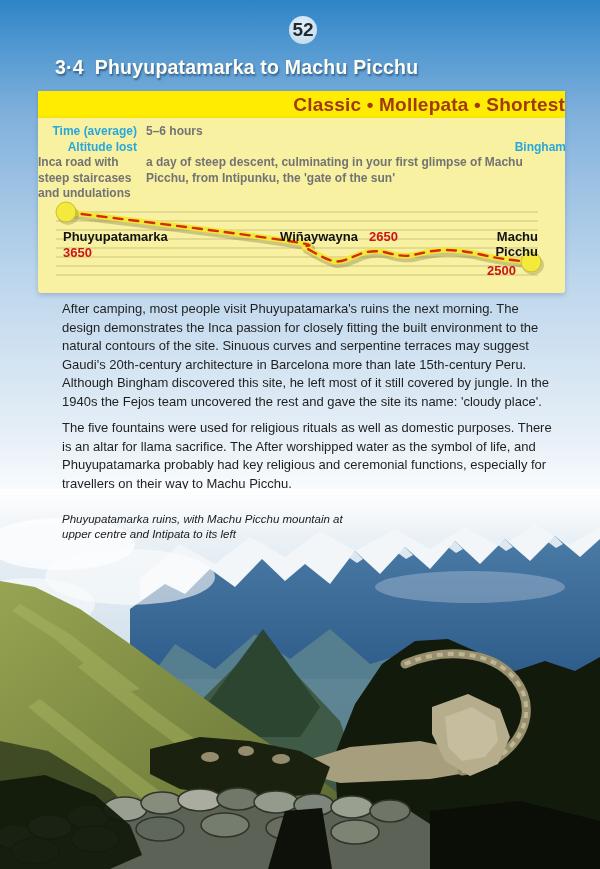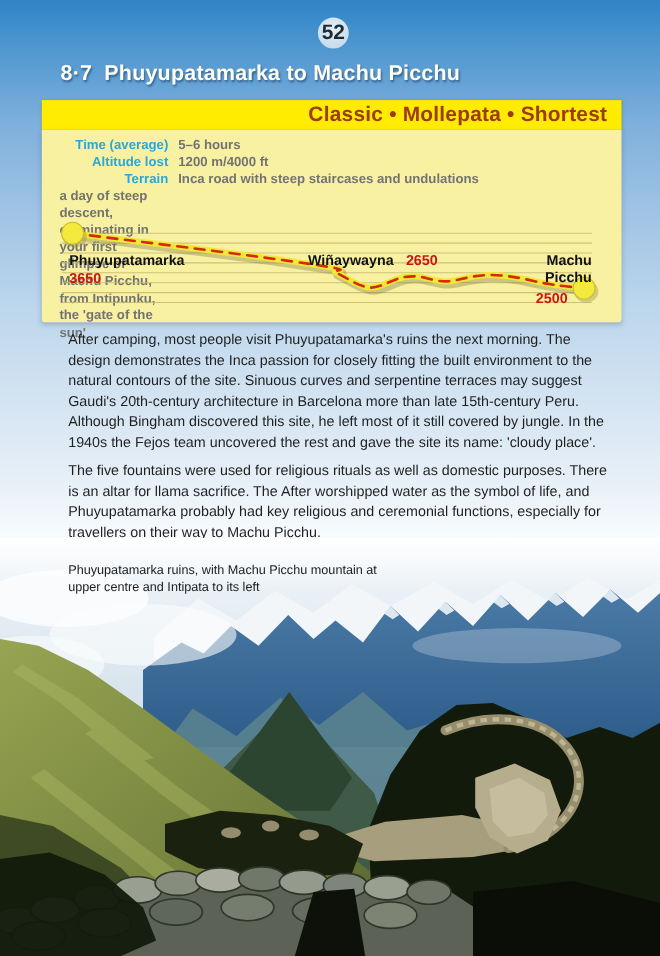--- a/index.html
+++ b/index.html
@@ -12,60 +12,59 @@
     background:radial-gradient(circle at 50% 35%,#e2eef6,#bed7e9);color:#1e2a33;
     font-size:19px;font-weight:bold;display:flex;align-items:center;justify-content:center;}
   
   .heading{position:absolute;left:55px;top:56px;color:#fdfdf2;font-weight:bold;
     font-size:19.5px;letter-spacing:.2px;text-shadow:1px 1.5px 2px rgba(15,40,80,.55);white-space:nowrap;}
   .heading .num{margin-right:11px;}
   
   .banner{position:absolute;left:38px;top:91px;width:527px;height:27px;background:#ffec00;
     display:flex;align-items:center;justify-content:flex-end;padding:0;box-sizing:border-box;
     box-shadow:0 1px 3px rgba(80,90,40,.35);}
-  .banner span{color:#a03a10;font-weight:bold;font-size:19px;padding-right:13px;letter-spacing:.2px;}
+  .banner span{color:#a03a10;font-weight:bold;font-size:19px;letter-spacing:.2px;}
   
   .infobox{position:absolute;left:38px;top:118px;width:527px;height:175px;background:#f8f1a2;
     border-radius:0 0 3px 3px;box-shadow:0 2px 5px rgba(60,80,120,.28);}
-  .rows{position:absolute;left:16px;top:6px;width:100%;display:grid;
+  .rows{position:absolute;left:0;top:6px;width:100%;display:grid;
     grid-template-columns:99px 420px;column-gap:9px;row-gap:0;}
   .rows .lbl{color:#29a7dc;font-weight:bold;font-size:12px;line-height:15.5px;text-align:right;}
   .rows .val{color:#737373;font-weight:bold;font-size:12px;line-height:15.5px;}
   .chart{position:absolute;left:0px;top:82px;}
   .chart text{font-family:"Liberation Sans",sans-serif;font-weight:bold;font-size:13px;}
   
   .para{position:absolute;left:62px;width:492px;color:#1f1f1f;font-size:13px;line-height:18.6px;}
-  .caption{position:absolute;left:62px;top:512px;width:300px;color:#202020;
+  .caption{position:absolute;left:62px;top:512px;width:300px;color:#202020;font-style:italic;
     font-size:11.5px;line-height:14.8px;z-index:5;}
   .photo{position:absolute;left:0;top:489px;width:600px;height:380px;}
 </style>
 </head>
 <body>
 
 <div id="page">
 
   <div class="badge">
     <span>52</span>
   </div>
 
   <div class="heading">
-    <span class="num">8·7</span><span>Phuyupatamarka to Machu Picchu</span>
+    <span class="num">3·4</span><span>Phuyupatamarka to Machu Picchu</span>
   </div>
 
   <div class="banner">
     <span>Classic • Mollepata • Shortest</span>
   </div>
 
   <div class="infobox">
     <div class="rows">
       <div class="lbl">Time (average)</div>
       <div class="val">5–6 hours</div>
       <div class="lbl">Altitude lost</div>
-      <div class="val">1200 m/4000 ft</div>
-      <div class="lbl">Terrain</div>
+      <div class="lbl">Bingham</div>
       <div class="val">Inca road with steep staircases and undulations</div>
       <div class="val">a day of steep descent, culminating in your first glimpse of Machu Picchu, from Intipunku, the 'gate of the sun'</div>
     </div>
 
     <svg class="chart" width="527" height="92" viewBox="0 0 527 92">
 
       <g stroke="#c5bb72" stroke-width="1" opacity="0.85">
         <line x1="18" y1="12" x2="500" y2="12"></line>
           <line x1="18" y1="21" x2="500" y2="21"></line>
         <line x1="18" y1="30" x2="500" y2="30"></line>

